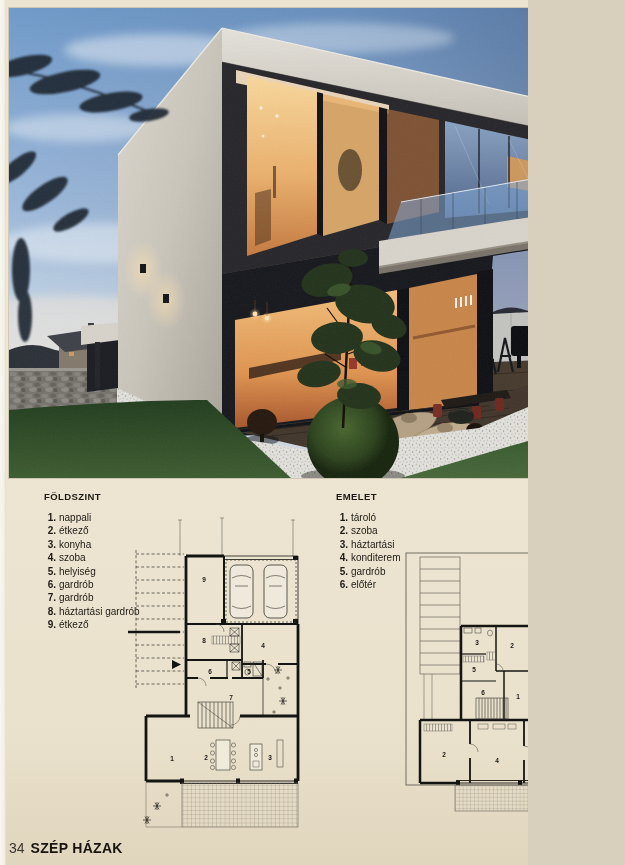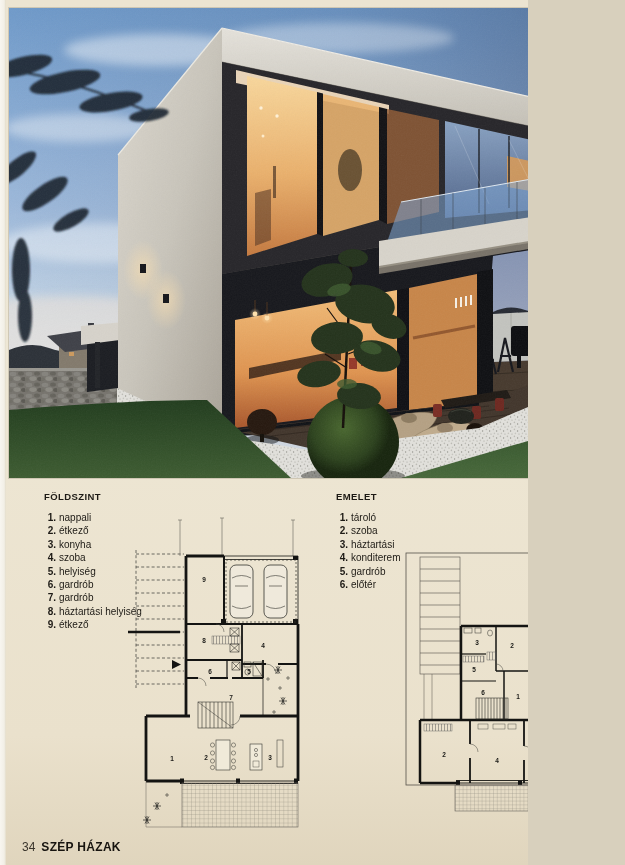--- a/index.html
+++ b/index.html
@@ -19,21 +19,21 @@
   .photo{
     position:absolute;left:9px;top:8px;width:604px;height:470px;margin:0;
     box-shadow:0 0 0 1px rgba(120,110,90,.25);
   }
   .photo svg{display:block;}
   .legend{position:absolute;color:#1d1a15;}
   .legend-title{font-size:9.5px;font-weight:bold;letter-spacing:.4px;margin-bottom:9px;}
   .legend-item{font-size:10px;line-height:13.4px;white-space:nowrap;}
   .legend-item .num{display:inline-block;width:12px;text-align:right;font-weight:bold;margin-right:3px;}
   .plan{position:absolute;}
-  .footer{position:absolute;left:22px;top:840px;font-size:12px;color:#2a261f;}
+  .footer{position:absolute;left:9px;top:840px;font-size:14px;color:#2a261f;}
   .footer .pg{margin-right:6px;color:#3a352c;}
   .footer .mag{font-weight:bold;letter-spacing:.3px;color:#17140f;}
   text.rlabel{font-family:"Liberation Sans",sans-serif;font-size:6.5px;font-weight:bold;fill:#191916;text-anchor:middle;}
 </style>
 </head>
 <body>
 
 <div class="page">
   <div class="scan-edge"></div>
 
@@ -317,21 +317,21 @@
 
   <div class="legend" style="left:44px;top:491px">
     <div class="legend-title">FÖLDSZINT</div>
     <div class="legend-item"><span class="num">1.</span><span>nappali</span></div>
     <div class="legend-item"><span class="num">2.</span><span>étkező</span></div>
     <div class="legend-item"><span class="num">3.</span><span>konyha</span></div>
     <div class="legend-item"><span class="num">4.</span><span>szoba</span></div>
     <div class="legend-item"><span class="num">5.</span><span>helyiség</span></div>
     <div class="legend-item"><span class="num">6.</span><span>gardrób</span></div>
     <div class="legend-item"><span class="num">7.</span><span>gardrób</span></div>
-    <div class="legend-item"><span class="num">8.</span><span>háztartási helyiség</span></div>
+    <div class="legend-item"><span class="num">8.</span><span>háztartási gardrób</span></div>
     <div class="legend-item"><span class="num">9.</span><span>étkező</span></div>
   </div>
 
   <div class="legend" style="left:336px;top:491px">
     <div class="legend-title">EMELET</div>
     <div class="legend-item"><span class="num">1.</span><span>tároló</span></div>
     <div class="legend-item"><span class="num">2.</span><span>szoba</span></div>
     <div class="legend-item"><span class="num">3.</span><span>háztartási</span></div>
     <div class="legend-item"><span class="num">4.</span><span>konditerem</span></div>
     <div class="legend-item"><span class="num">5.</span><span>gardrób</span></div>

